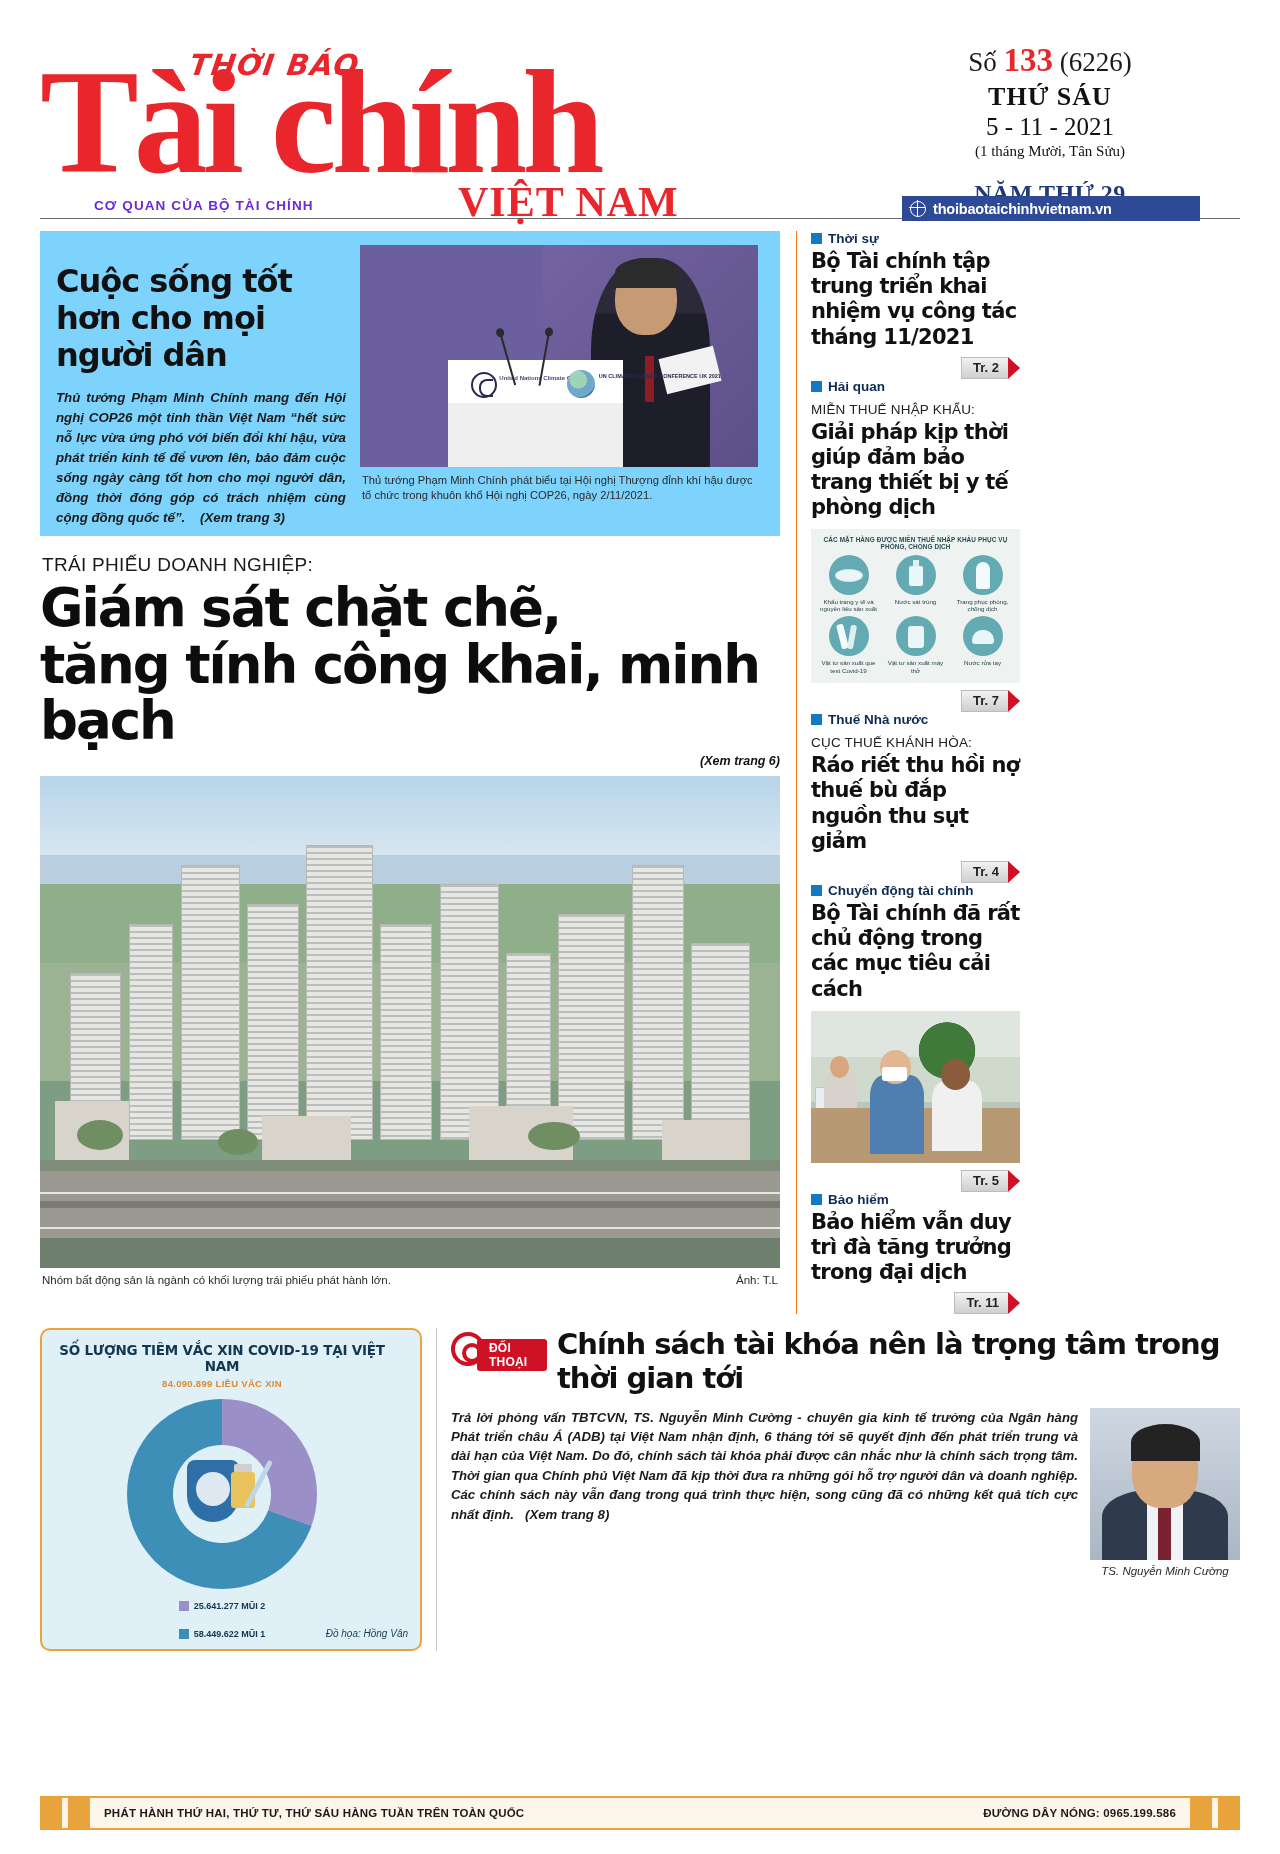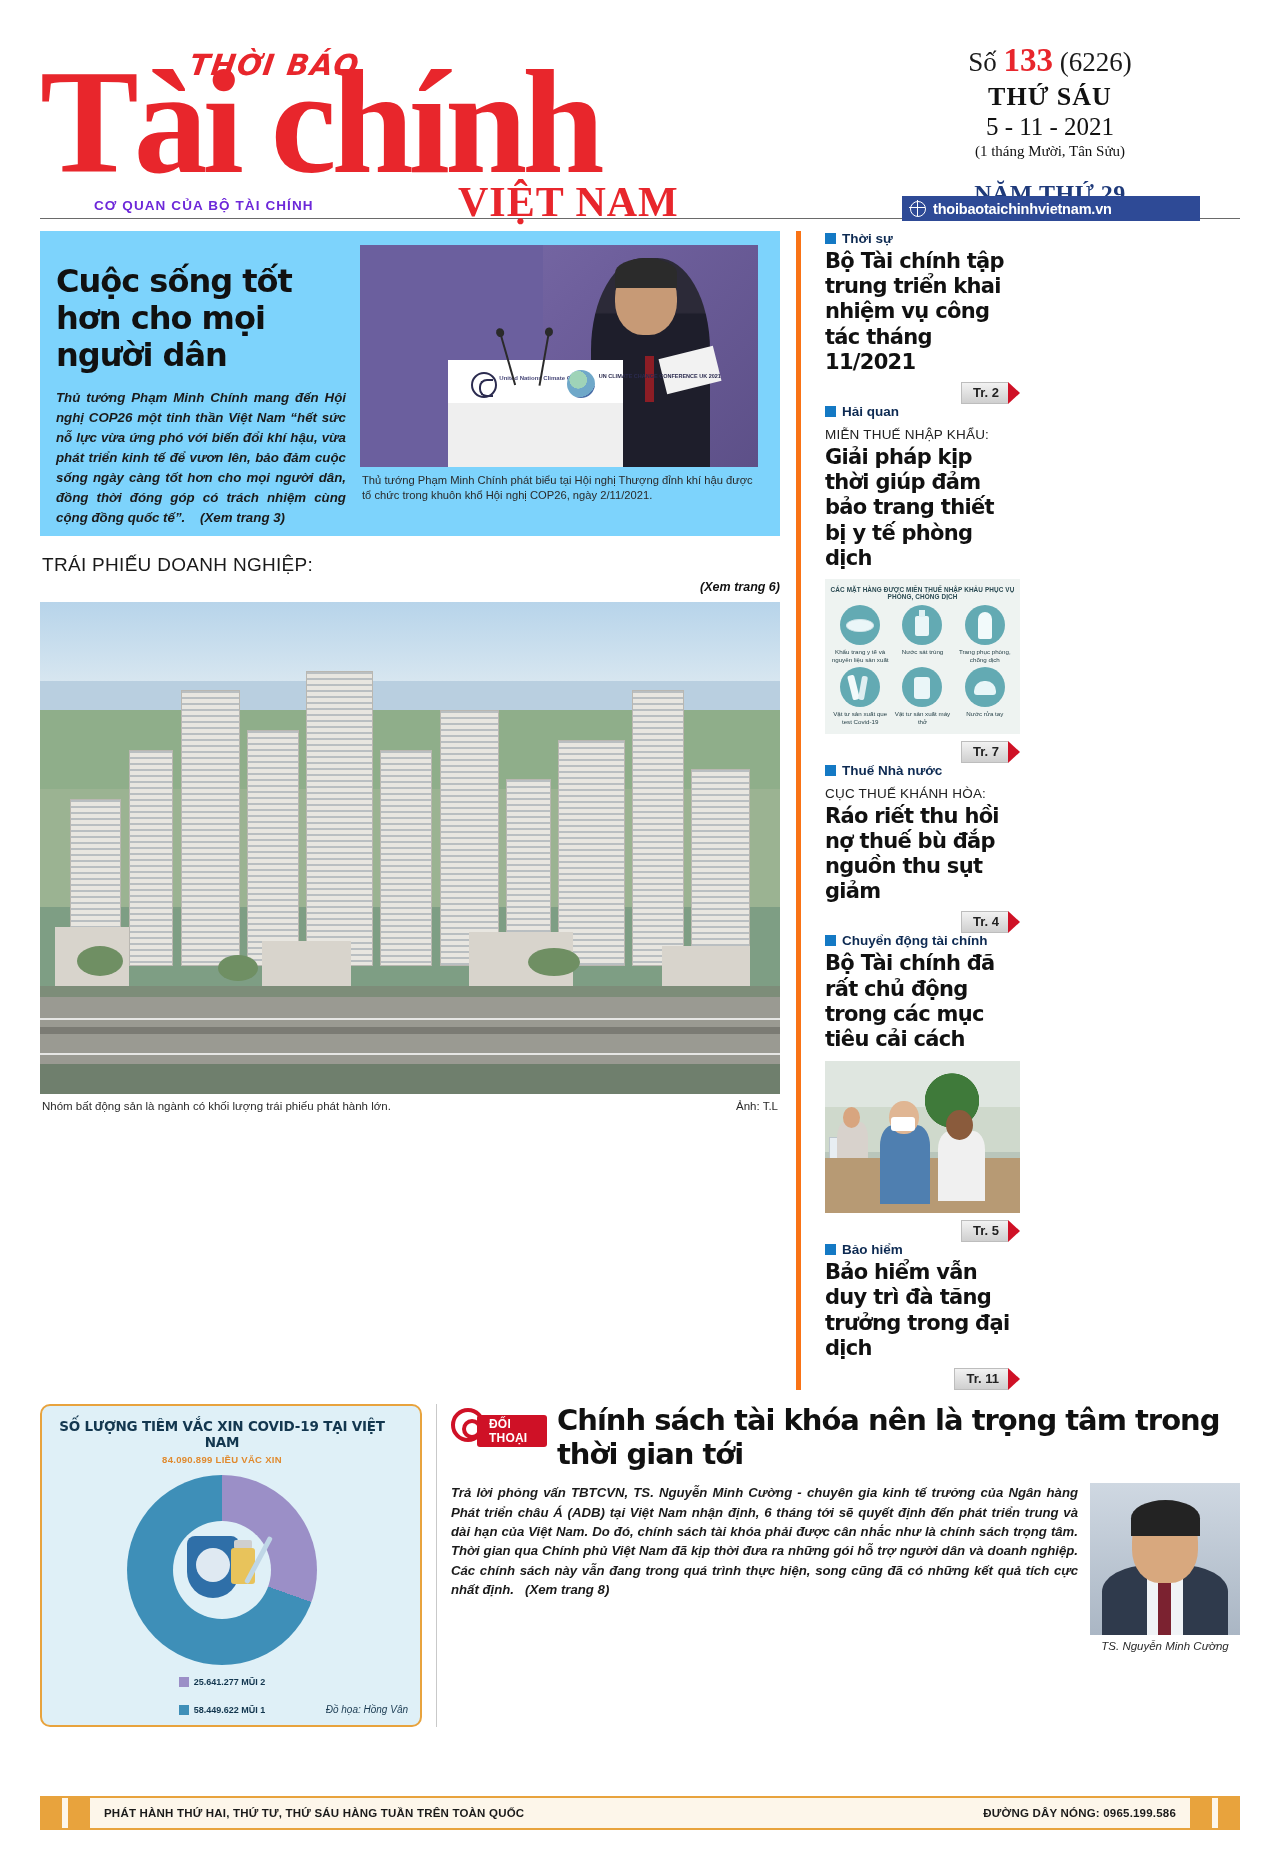--- a/index.html
+++ b/index.html
@@ -53,21 +53,21 @@
   .globe { width: 16px; height: 16px; border: 1.6px solid #fff; border-radius: 50%; position: relative; flex: 0 0 auto;}
   .globe::before { content:""; position:absolute; left:-1.6px; top: 5.5px; width: 16px; height: 1.4px; background:#fff;}
   .globe::after { content:""; position:absolute; left: 5.7px; top:-1.6px; width: 1.4px; height: 16px; background:#fff;}
   .urlbar span { font-size: 14.5px; font-weight: bold; letter-spacing: -0.2px; }
 
   .rule { border-top: 1.5px solid #6a6a6a; margin: 4px 0 0 0; }
 
   
   .content { display: flex; gap: 16px; padding-top: 12px; }
   .left-col { width: 740px; }
-  .right-col { width: 224px; border-left: 5px solid #f97316; padding-left: 24px; }
+  .right-col { width: 224px; border-left: 1px solid #f97316; padding-left: 14px; }
 
   
   .feature { background: #7dd3fc; display: flex; padding: 14px 10px 8px 10px; gap: 10px; }
   .feature-text { width: 300px; padding: 18px 4px 0 6px; }
   .feature-title {
     font-family: "DejaVu Sans", sans-serif;
     font-weight: bold; font-size: 32px; line-height: 1.16; letter-spacing: -1px;
     color: #111; margin-bottom: 14px;
   }
   .feature-lead { font-size: 13.3px; line-height: 1.5; font-style: italic; font-weight: bold; color: #1a1a1a; text-align: justify;}
@@ -280,20 +280,24 @@
             <div class="cop-logo2"></div>
             <div class="cop-txt2">UN CLIMATE CHANGE CONFERENCE UK 2021</div>
             <div class="cop-mic1"></div>
             <div class="cop-mic2"></div>
           </div>
           <div class="cop-cap">Thủ tướng Phạm Minh Chính phát biểu tại Hội nghị Thượng đỉnh khí hậu được tổ chức trong khuôn khổ Hội nghị COP26, ngày 2/11/2021.</div>
         </div>
       </div>
 
       <div class="kicker">TRÁI PHIẾU DOANH NGHIỆP:</div>
+      <div class="mainhead">
+        <div>Giám sát chặt chẽ,</div>
+        <div>tăng tính công khai, minh bạch</div>
+      </div>
       <div class="seepage">(Xem trang 6)</div>
 
       <div class="city">
         <div class="sky"></div>
         <div class="tower" style="left:4%;  width:7%;  height:34%;"></div>
         <div class="tower" style="left:12%; width:6%;  height:44%;"></div>
         <div class="tower" style="left:19%; width:8%;  height:56%;"></div>
         <div class="tower" style="left:28%; width:7%;  height:48%;"></div>
         <div class="tower" style="left:36%; width:9%;  height:60%;"></div>
         <div class="tower" style="left:46%; width:7%;  height:44%;"></div>

